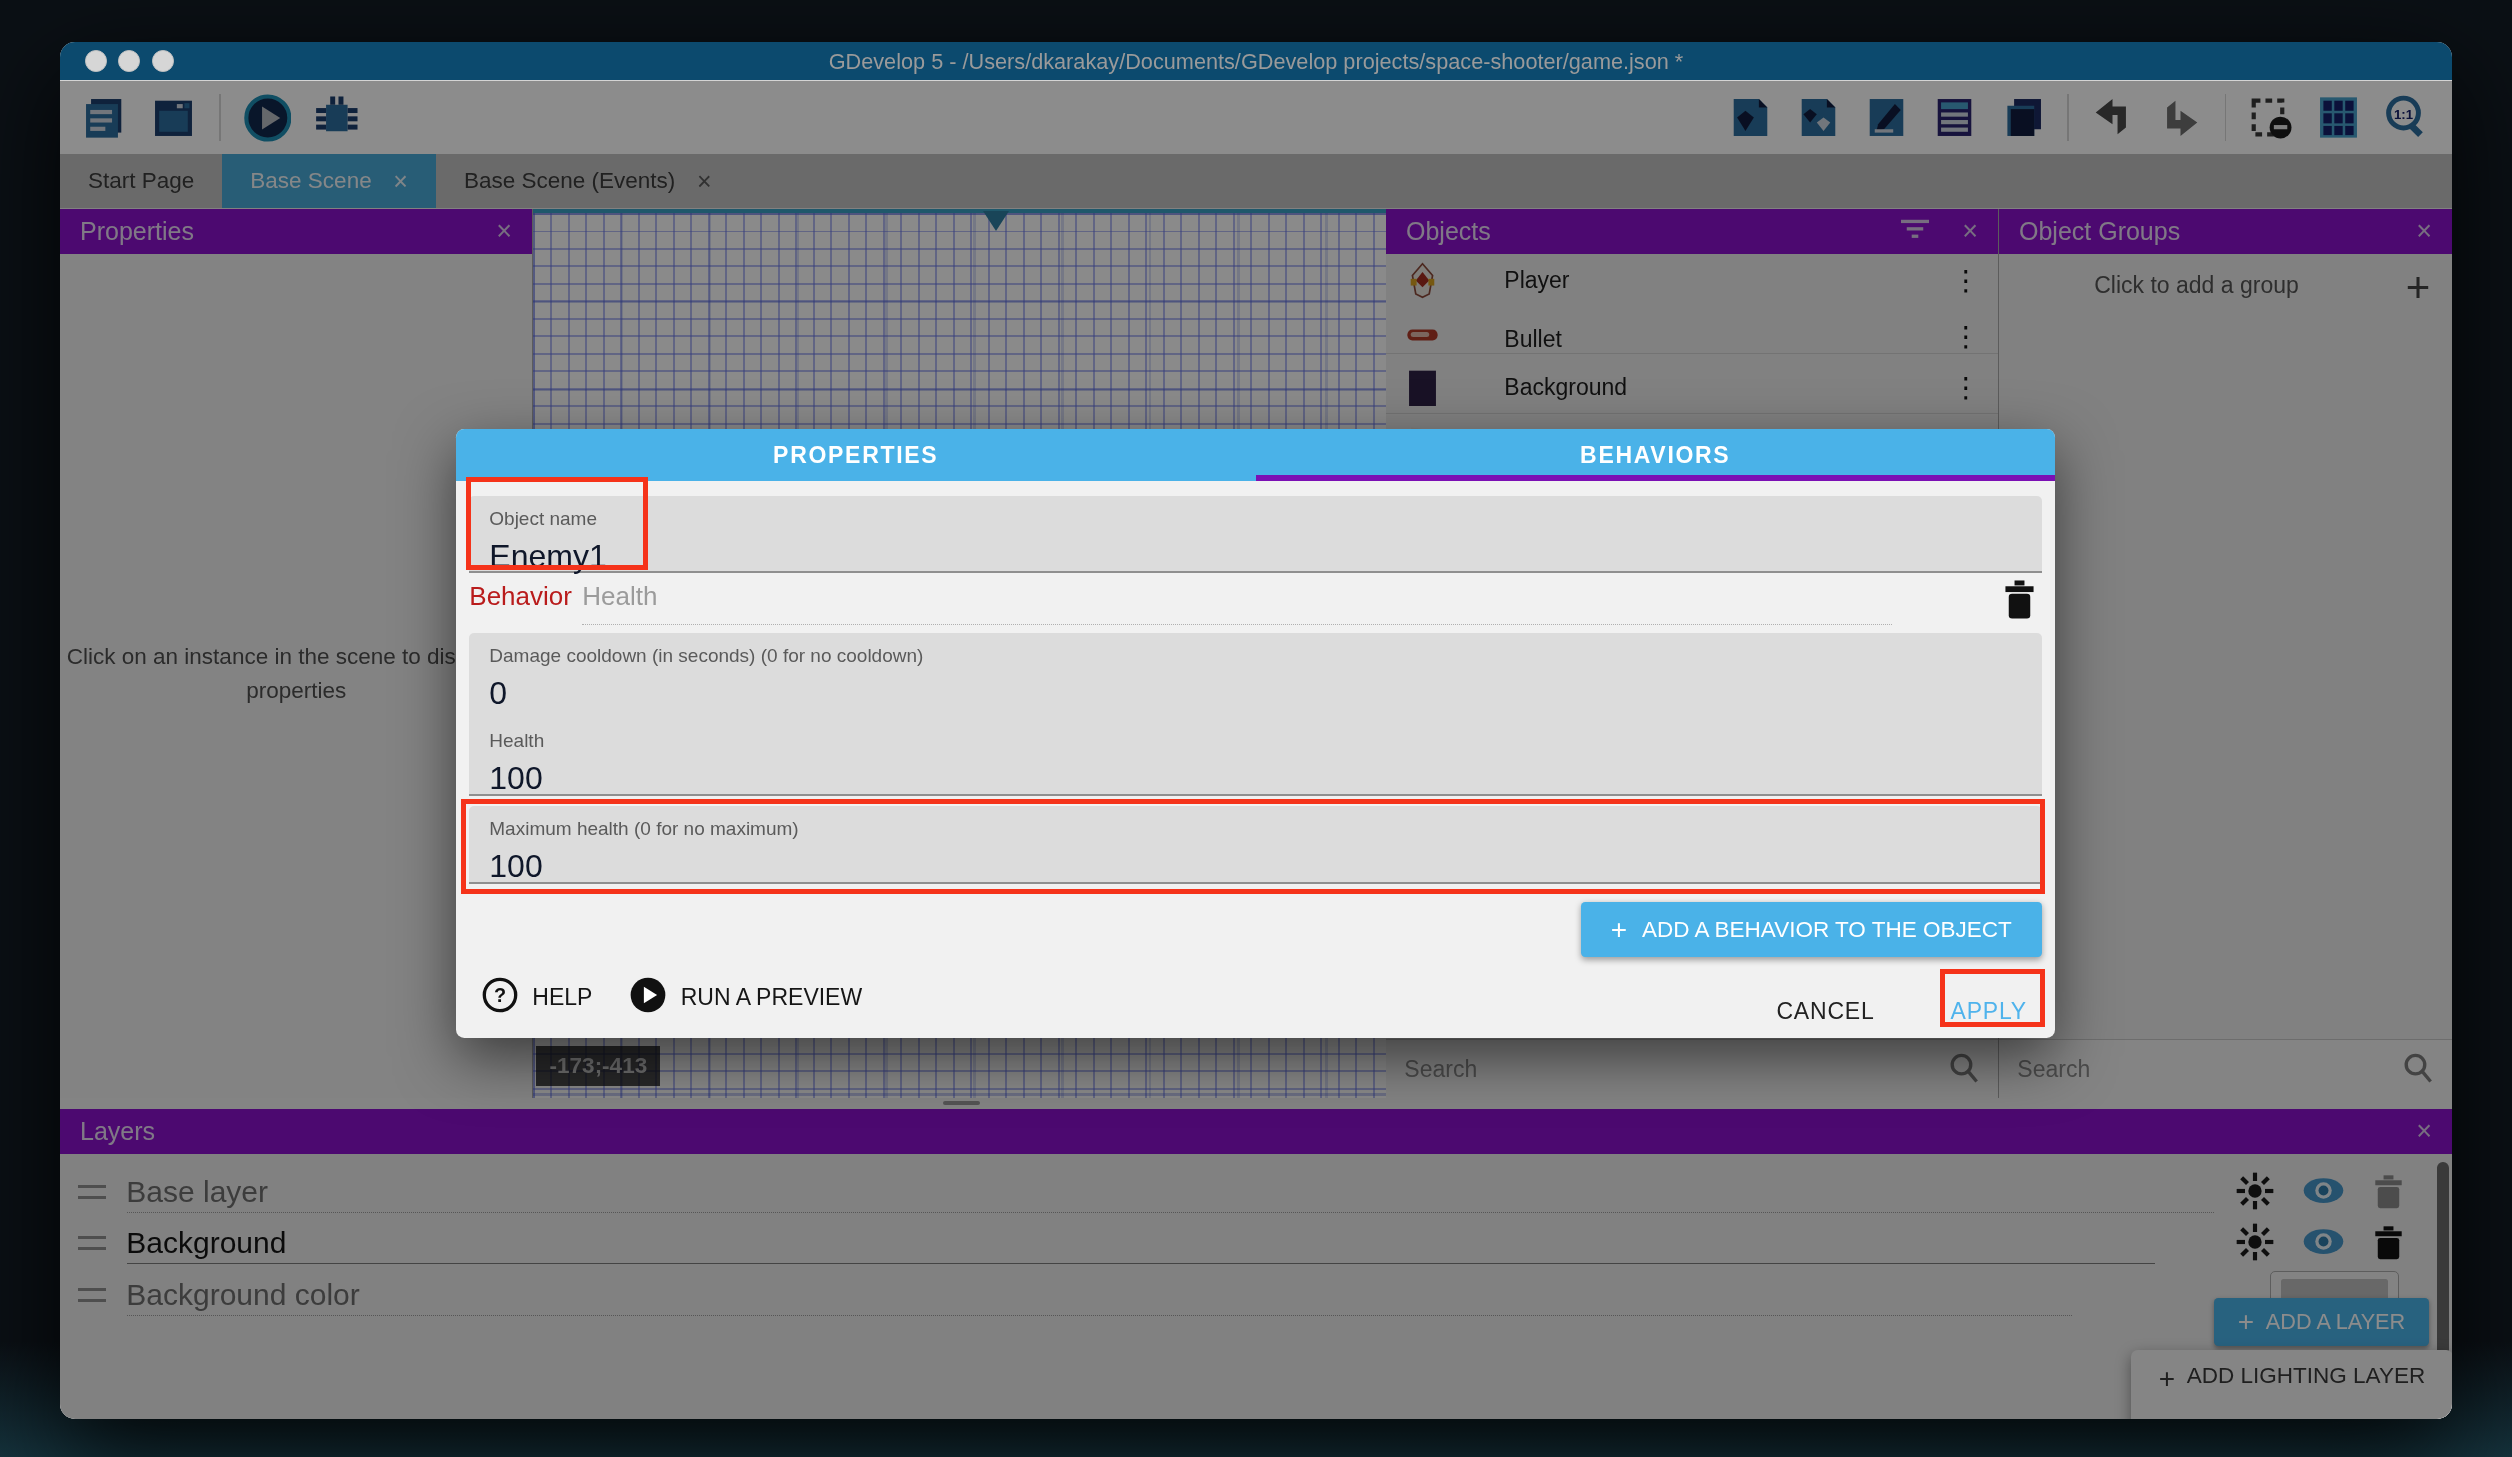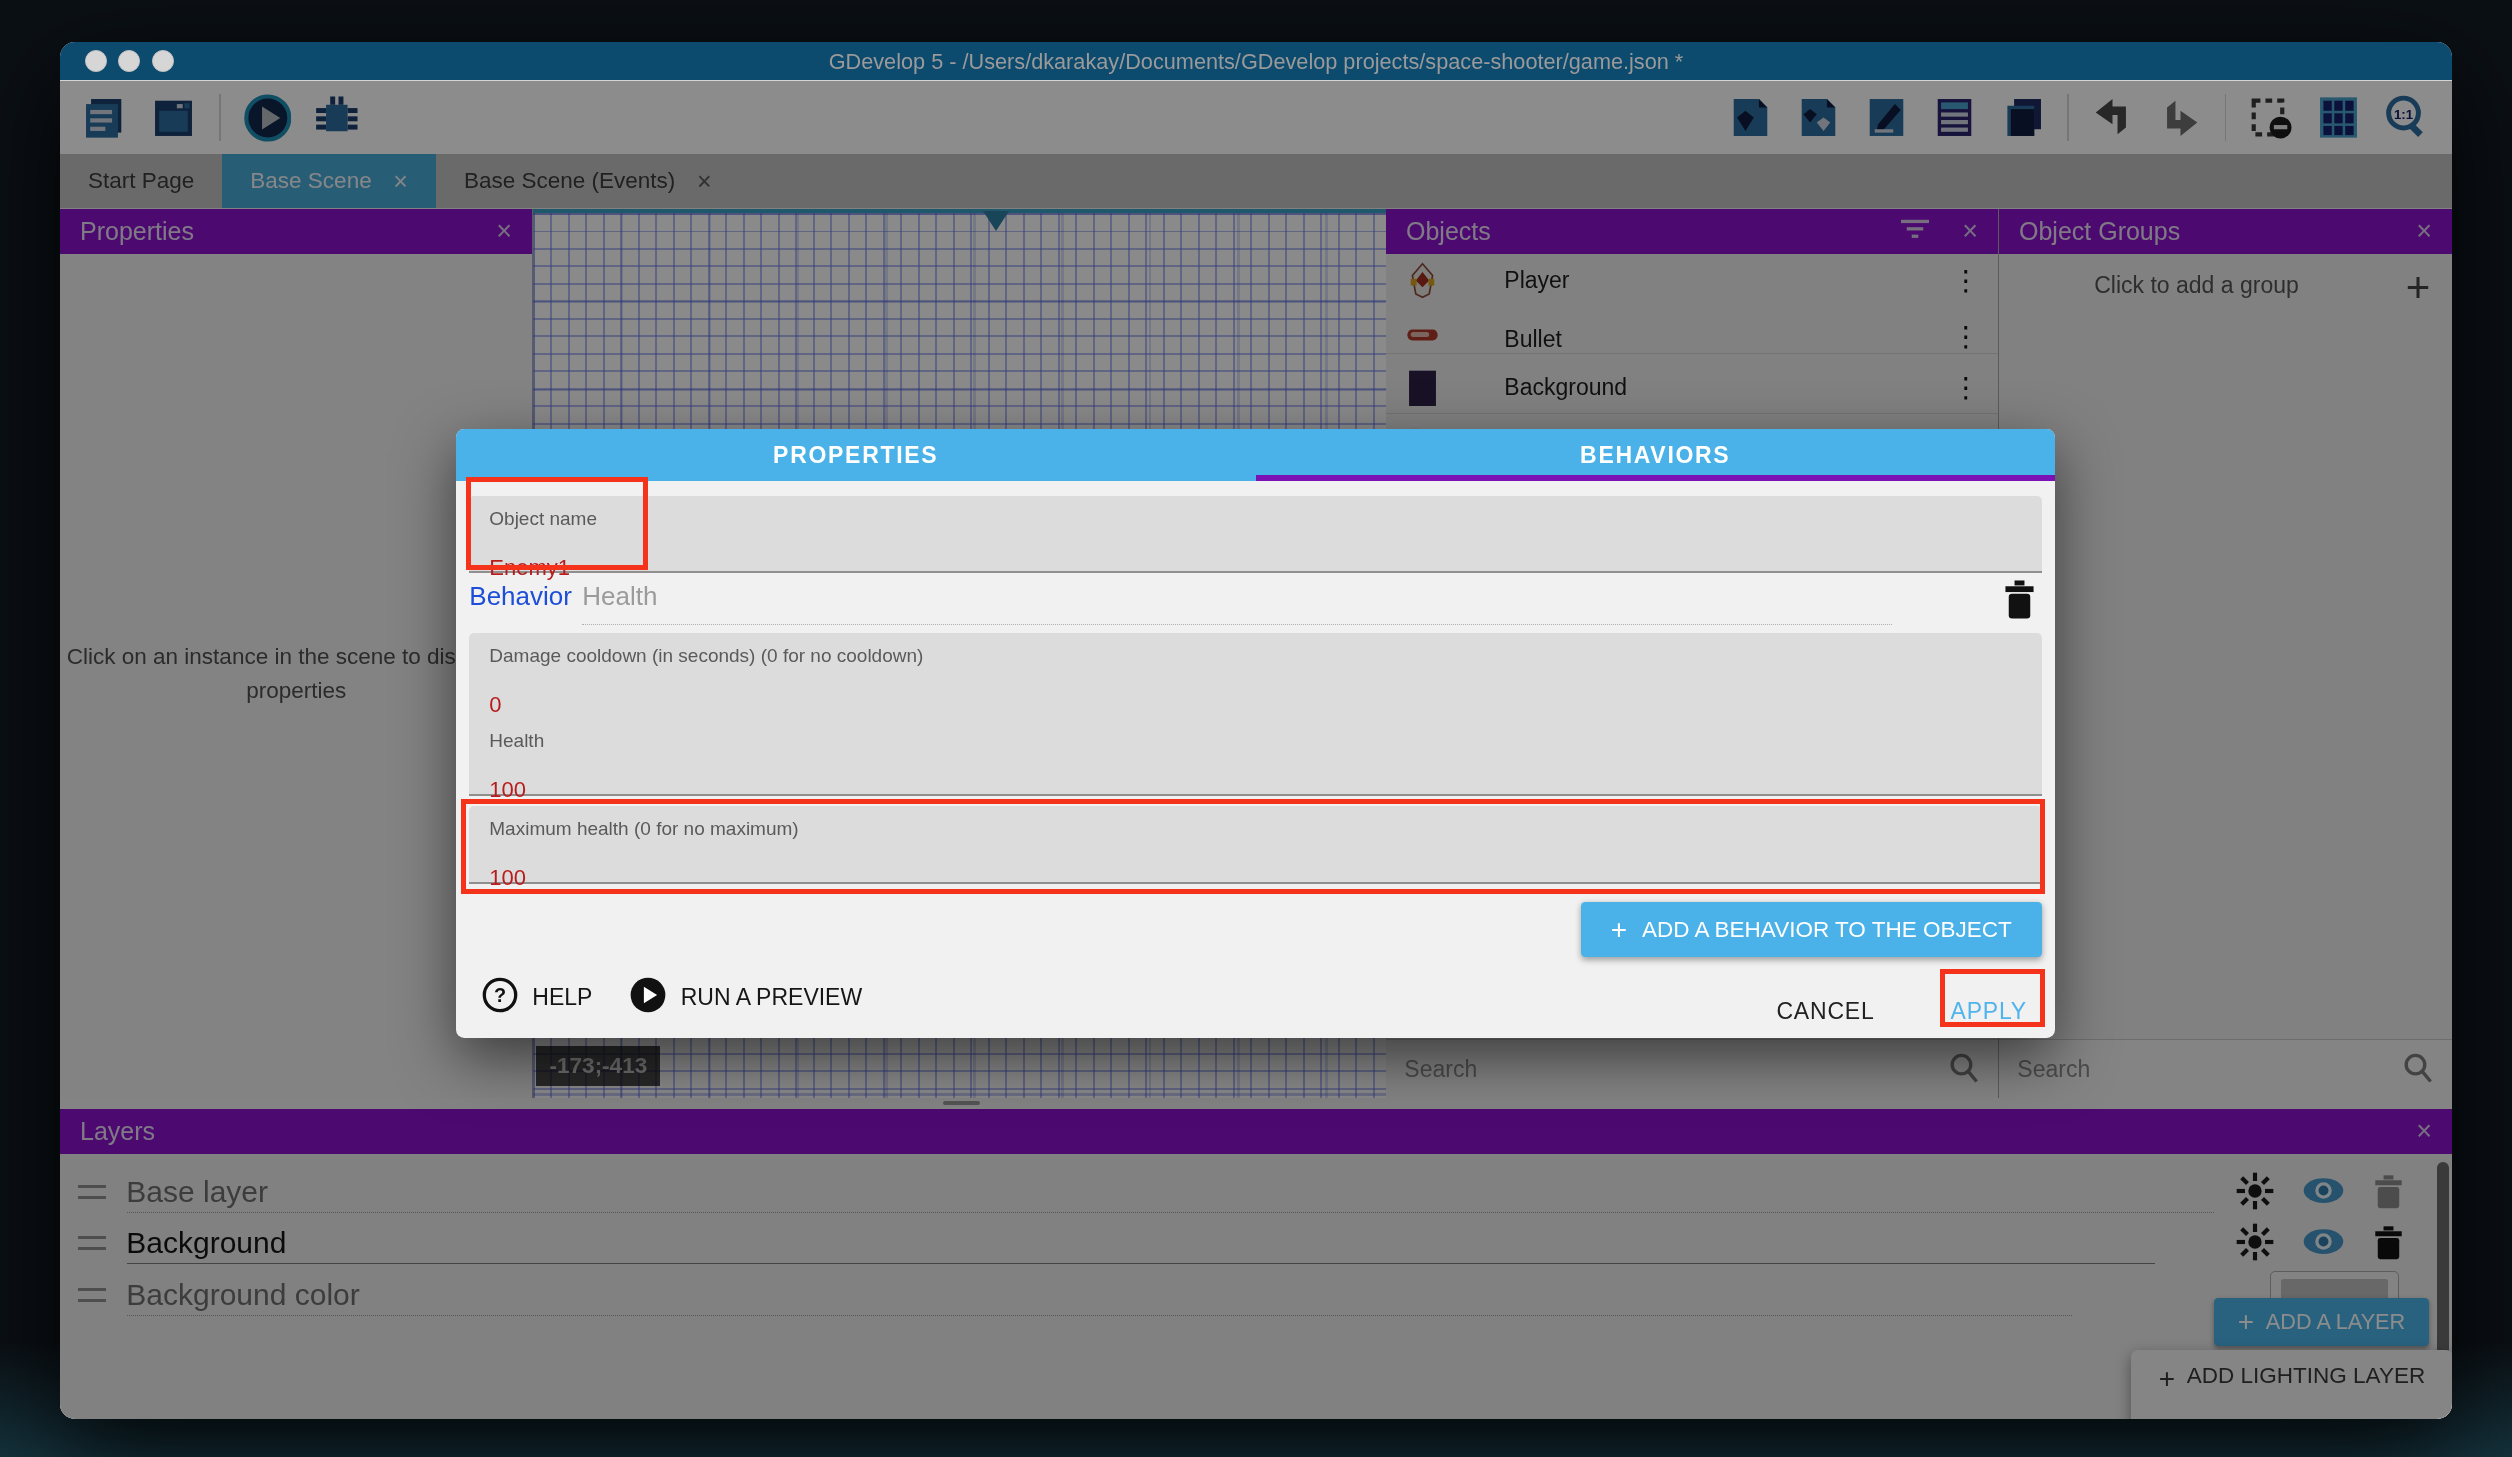--- a/index.html
+++ b/index.html
@@ -79,23 +79,23 @@
   
   .dim{position:absolute;left:0;right:0;top:39px;bottom:0;background:rgba(0,0,0,0.45);z-index:5;}
   
   .modal{position:absolute;left:396px;top:387px;width:1599px;height:609px;background:#f1f1f1;border-radius:8.3px;z-index:10;
     box-shadow:0 20px 58px rgba(0,0,0,.55);}
   .modal-tabs{position:absolute;left:0;top:0;right:0;height:52px;background:#4ab2e8;border-radius:8.3px 8.3px 0 0;display:flex;}
   .modal-tab{flex:1;display:flex;align-items:center;justify-content:center;font-size:23px;font-weight:bold;letter-spacing:1.7px;color:#ffffff;}
   .modal-tab-indicator{position:absolute;left:50%;bottom:0;width:50%;height:5.8px;background:#7b10b4;}
   .field{position:absolute;left:13.3px;right:13.3px;background:#dcdcdc;border-radius:5px 5px 0 0;border-bottom:2.5px solid #8f8f8f;padding:11.7px 20px 0 20px;}
   .field .f-label{font-size:19px;color:#5a5a5a;}
-  .field .f-value{font-size:22px;color:#b91c1c;margin-top:25px;}
+  .field .f-value{font-size:32px;color:#0f172a;margin-top:8px;}
   .behavior-row{position:absolute;left:13.3px;top:147px;right:13.3px;height:52px;}
-  .behavior-label{position:absolute;left:0;top:5px;font-size:26px;color:#1d4ed8;}
+  .behavior-label{position:absolute;left:0;top:5px;font-size:26px;color:#b91c1c;}
   .behavior-name{position:absolute;left:113px;top:5px;right:150px;font-size:26px;color:#9b9b9b;border-bottom:1.7px dotted #b0b0b0;padding-bottom:11.7px;}
   .behavior-trash{position:absolute;right:5px;top:1.7px;}
   .add-behavior-btn{position:absolute;right:13.3px;top:473px;height:55px;background:#4ab2e8;border-radius:4.2px;color:#fff;
     display:flex;align-items:center;gap:15px;padding:0 30px;font-size:22.5px;box-shadow:0 2.5px 6.7px rgba(0,0,0,.35);}
   .modal-footer{position:absolute;left:25px;right:28px;bottom:16.7px;height:47px;display:flex;align-items:center;}
   .footer-left{display:flex;align-items:center;gap:37px;}
   .footer-item{display:flex;align-items:center;gap:13.3px;font-size:23px;color:#161616;}
   .footer-right{margin-left:auto;display:flex;align-items:center;gap:76px;margin-top:28px;}
   .cancel-btn{font-size:23px;color:#222;letter-spacing:0.8px;}
   .apply-btn{font-size:23px;color:#4fb3ec;letter-spacing:0.8px;}

